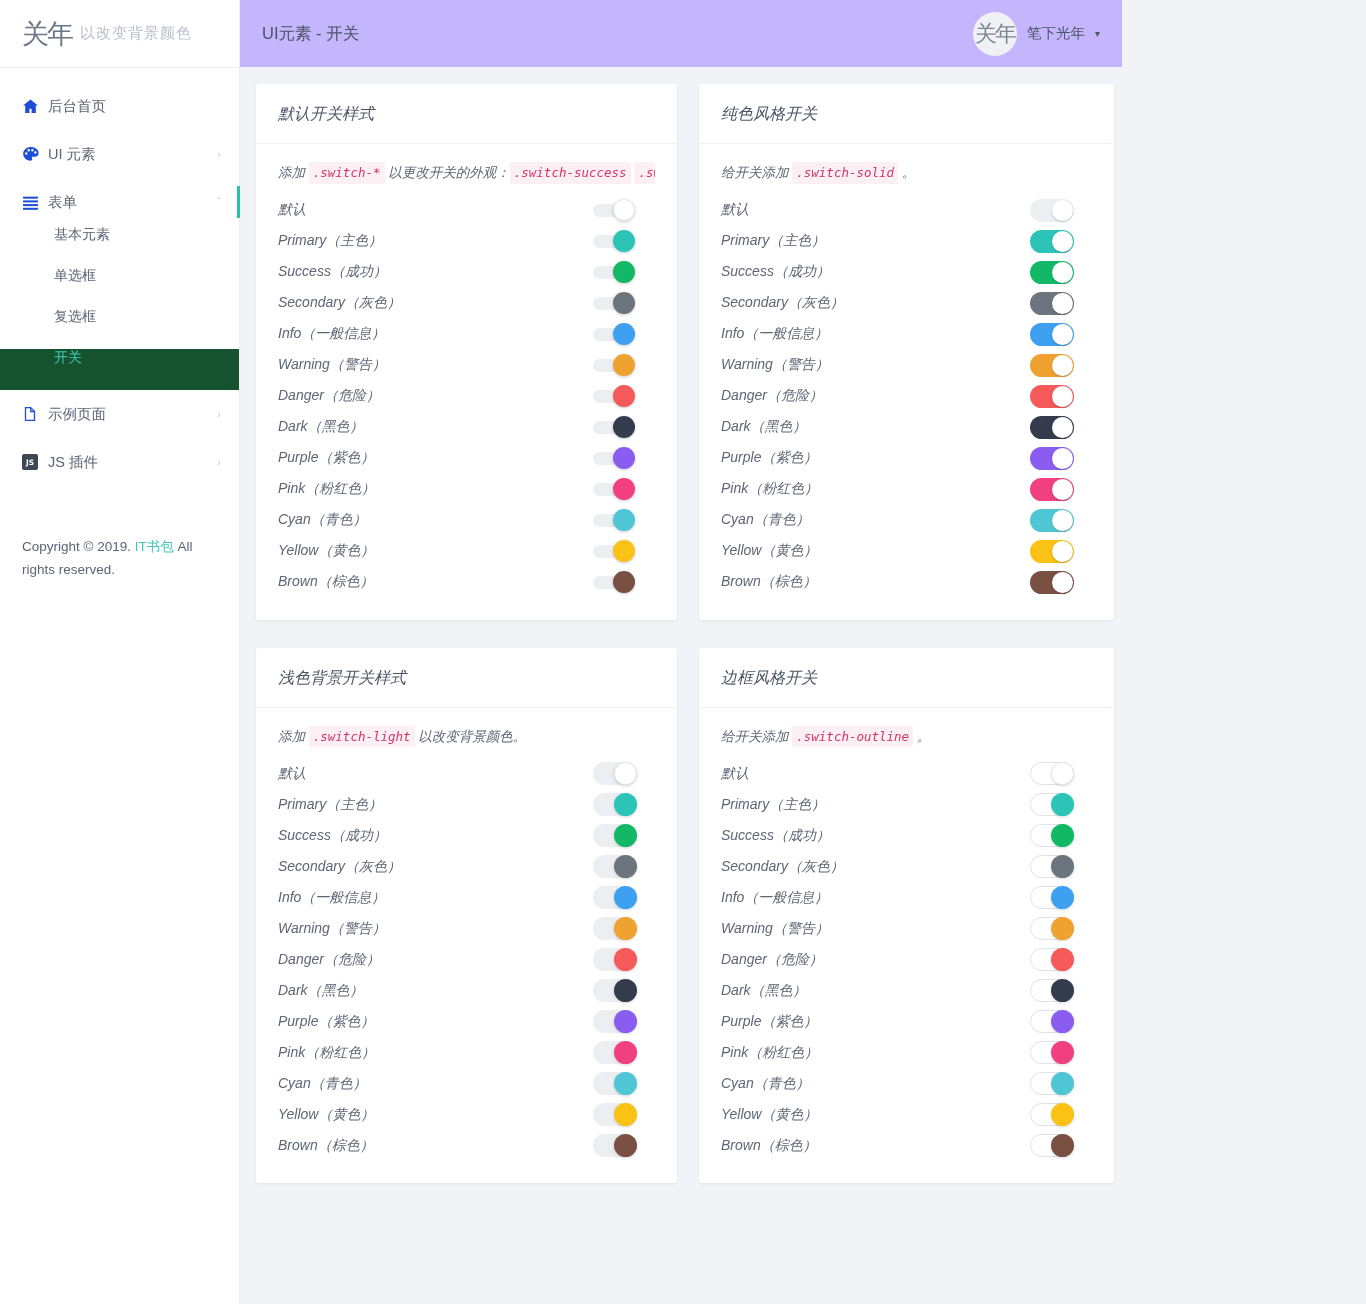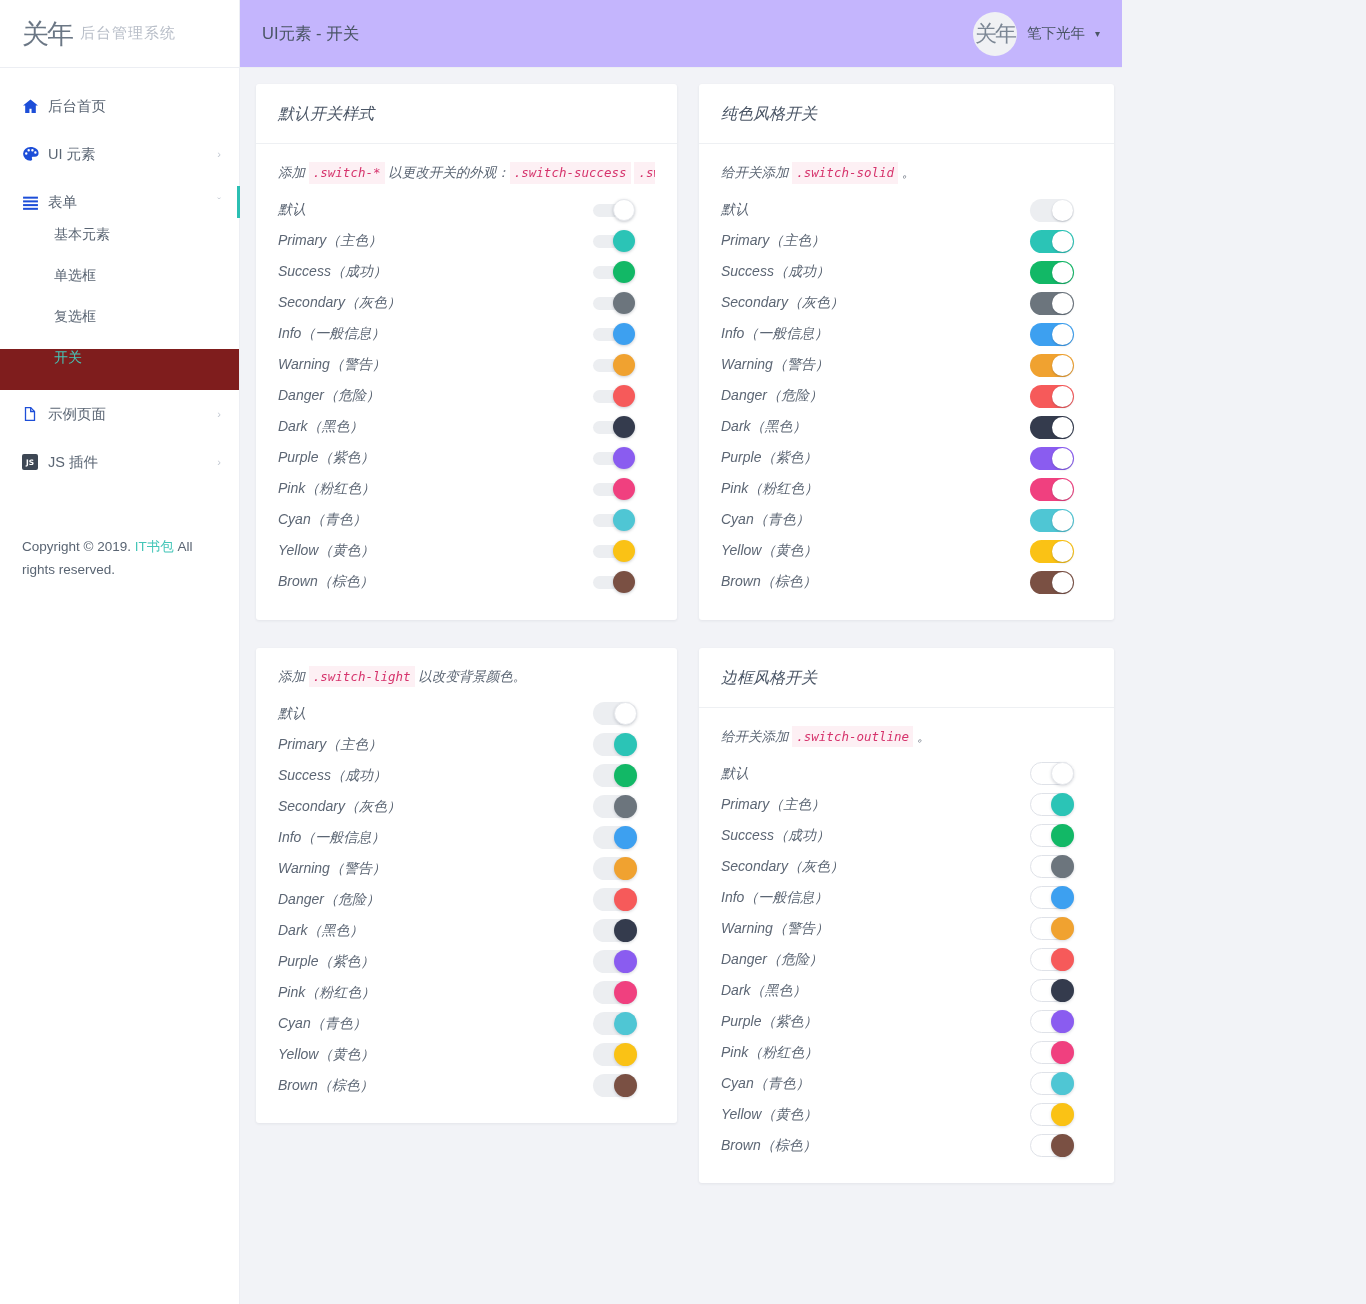--- a/index.html
+++ b/index.html
@@ -45,21 +45,21 @@
   .nav-item .chev { color: #c2c8d2; font-size: 11px; }
   .nav-item.has-bar::after {
     content: ""; position: absolute; right: -1px; top: 8px;
     width: 3px; height: 32px; background: #2bbfb3;
   }
   .nav-sub {
     display: flex; align-items: flex-start;
     height: 41px; padding-left: 54px;
     font-size: 14px; color: #5a6573; cursor: pointer;
   }
-  .nav-sub.active { color: #45c6b8; background: #7f1d1d; }
+  .nav-sub.active { color: #45c6b8; background: #14532d; }
 
   .copyright {
     position: absolute; top: 536px; left: 22px; right: 18px;
     font-size: 13.5px; color: #5a6573; line-height: 1.7;
   }
   .copyright a { color: #45c6b8; text-decoration: none; }
 
   
   .main { flex: 1; display: flex; flex-direction: column; min-width: 0; }
   .topbar {
@@ -176,21 +176,21 @@
   .knob-white { background: #fff; border: 1px solid #e6e8ec; }
 </style>
 </head>
 <body>
 
 <div class="app">
 
   <aside class="sidebar">
     <div class="brand">
       <span class="brand-logo">关年</span>
-      <span class="brand-text">后台管理系统</span>
+      <span class="brand-text">以改变背景颜色</span>
     </div>
 
     <nav class="nav">
       <div class="nav-item">
         <span class="ico">
           <svg width="17" height="17" viewBox="0 0 16 16" fill="currentColor">
               <path d="M8 1.5 1 7h2v7h4V10h2v4h4V7h2z"></path>
             </svg>
         </span>
         <span class="lbl">后台首页</span>
@@ -517,20 +517,21 @@
                       <div class="track" style="background: rgb(122, 80, 67);"></div>
                       <div class="knob"></div>
                     </div>
                   </div>
                 </div>
               </div>
             </div>
           </div>
           <div class="col">
             <div class="card">
+              <div class="card-head">浅色背景开关样式</div>
               <div class="card-body">
                 <div class="desc"><span>添加 </span><code>.switch-light</code><span> 以改变背景颜色。</span></div>
                 <div class="srow">
                   <div class="slabel">默认</div>
                   <div class="sw-wrap">
                     <div class="sw sw-light">
                       <div class="track"></div>
                       <div class="knob knob-white"></div>
                     </div>
                   </div>

